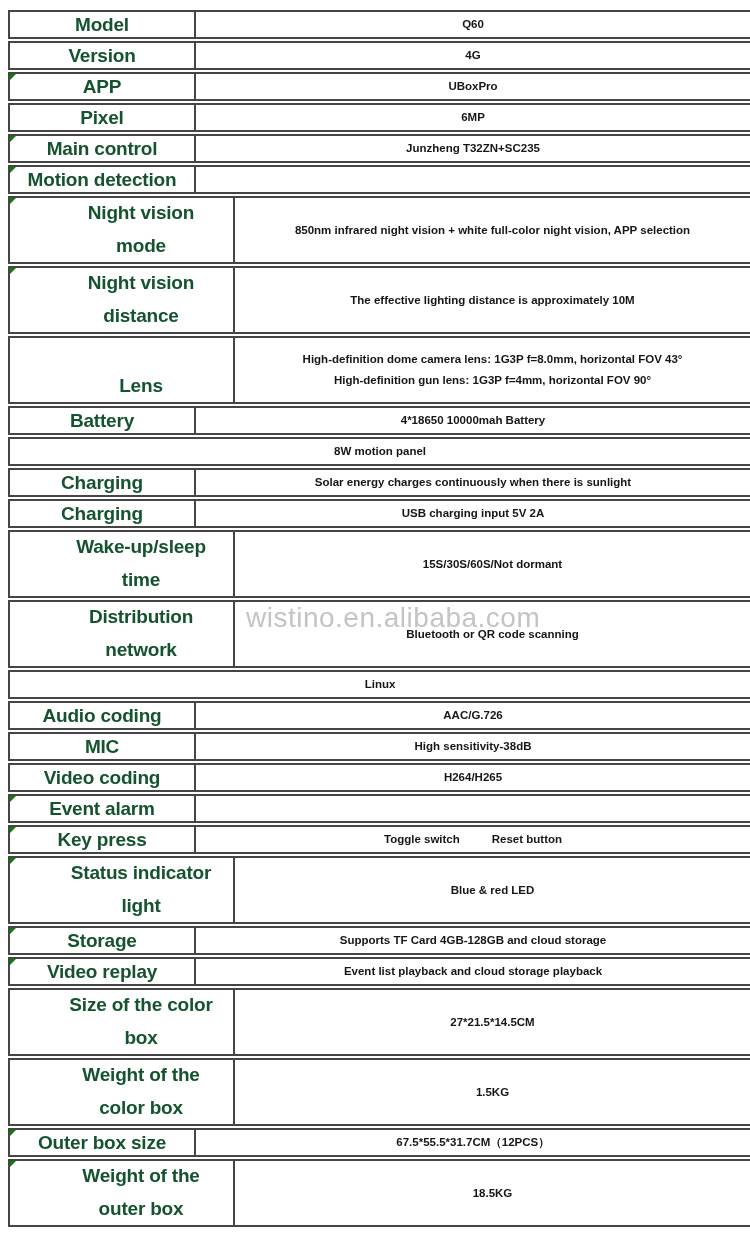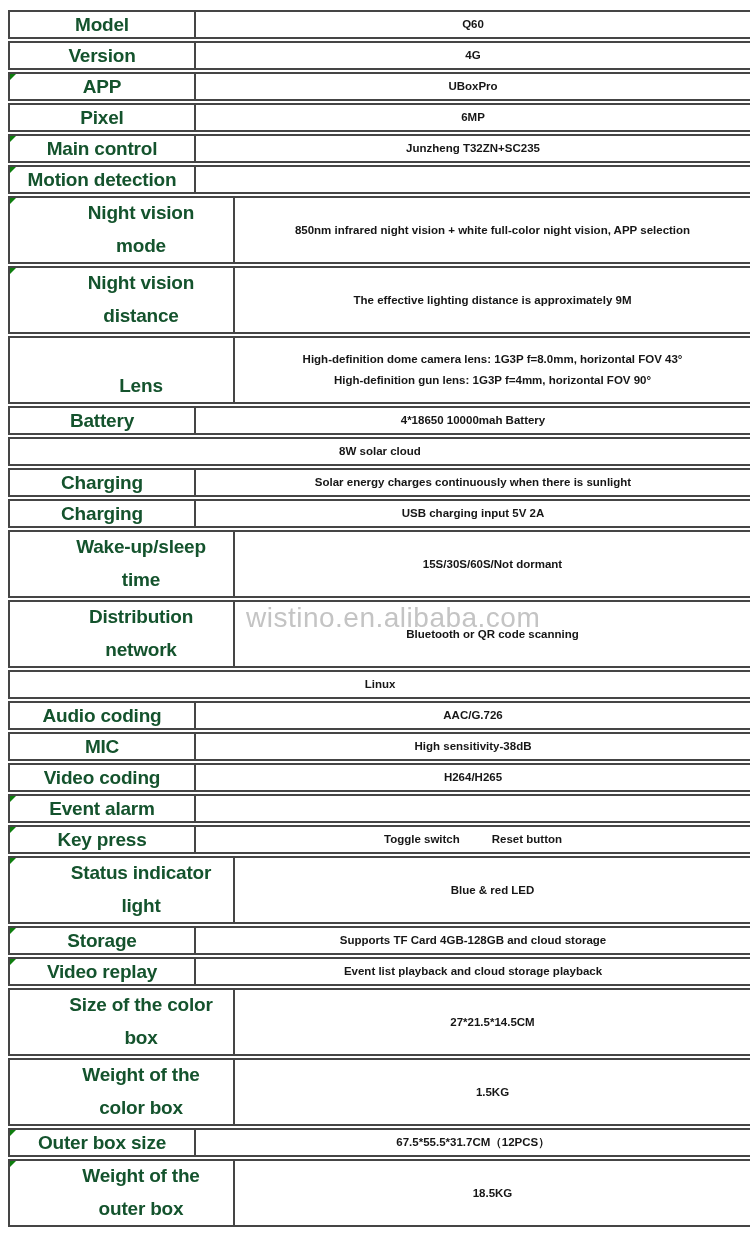--- a/index.html
+++ b/index.html
@@ -157,21 +157,21 @@
         <div class="val-line">850nm infrared night vision + white full-color night vision, APP selection</div>
       </div>
     </div>
     <div class="row tall">
       <span class="corner-mark"></span>
       <div class="label-cell">
         <div class="lab-line">Night vision</div>
         <div class="lab-line">distance</div>
       </div>
       <div class="value-cell">
-        <div class="val-line">The effective lighting distance is approximately 9M</div>
+        <div class="val-line">The effective lighting distance is approximately 10M</div>
       </div>
     </div>
     <div class="row tall">
       <div class="label-cell">
         <div class="lab-line">Lens</div>
       </div>
       <div class="value-cell">
         <div class="val-line">High-definition dome camera lens: 1G3P f=8.0mm, horizontal FOV 43°</div>
         <div class="val-line">High-definition gun lens: 1G3P f=4mm, horizontal FOV 90°</div>
       </div>
@@ -179,21 +179,21 @@
     <div class="row">
       <div class="label-cell">
         <div class="lab-line">Battery</div>
       </div>
       <div class="value-cell">
         <div class="val-line">4*18650 10000mah Battery</div>
       </div>
     </div>
     <div class="row">
       <div class="value-cell">
-        <div class="val-line">8W solar cloud</div>
+        <div class="val-line">8W motion panel</div>
       </div>
     </div>
     <div class="row">
       <div class="label-cell">
         <div class="lab-line">Charging</div>
       </div>
       <div class="value-cell">
         <div class="val-line">Solar energy charges continuously when there is sunlight</div>
       </div>
     </div>

